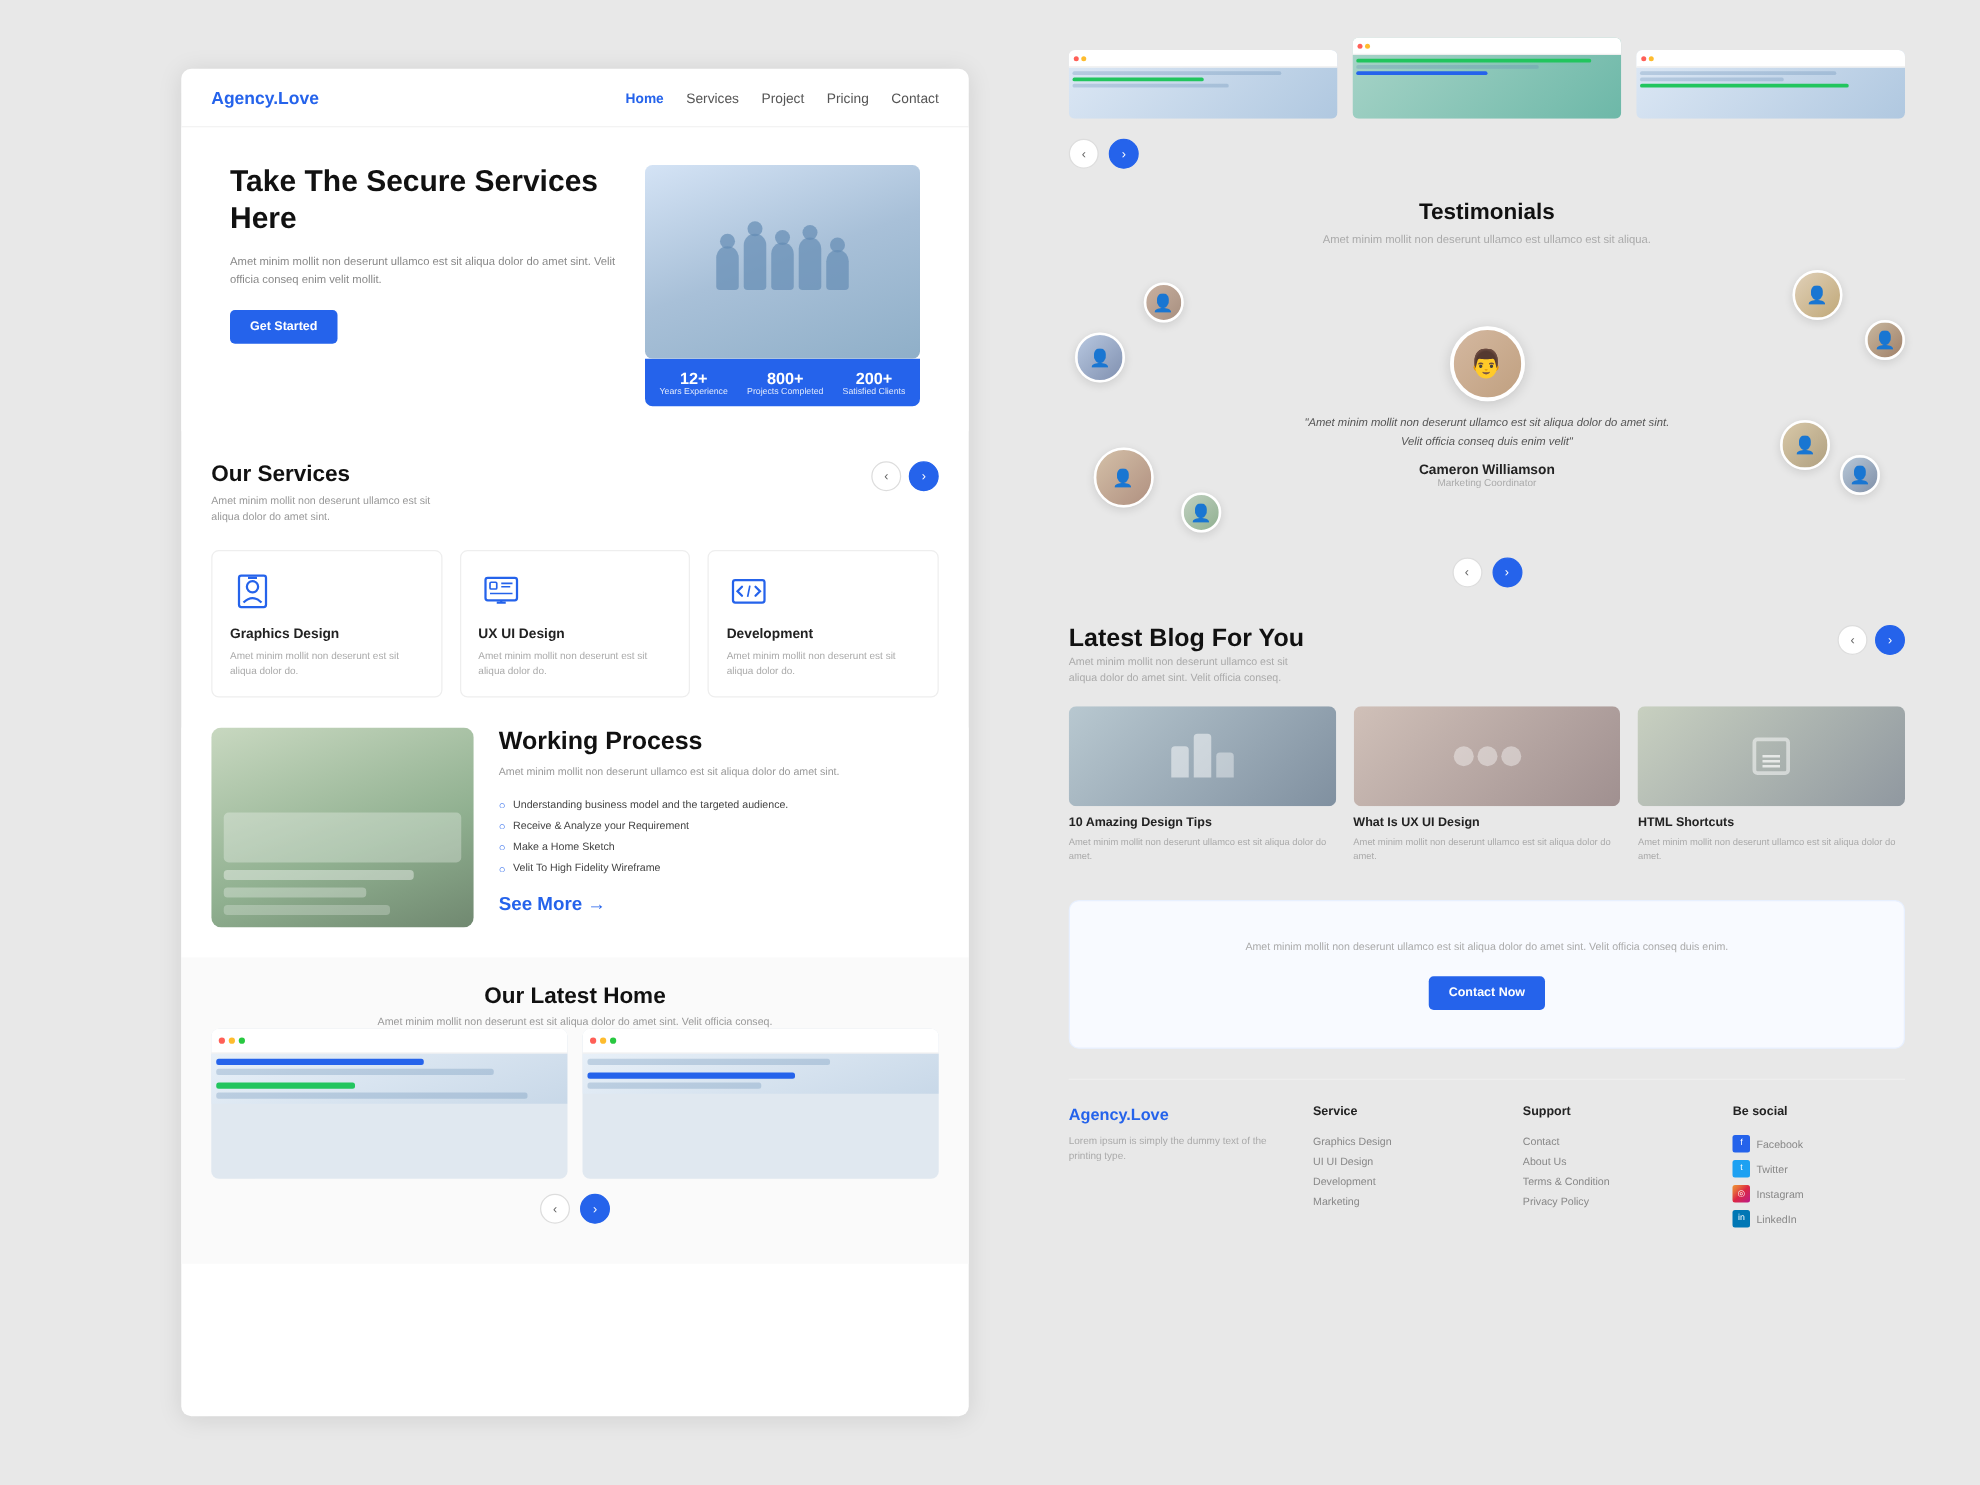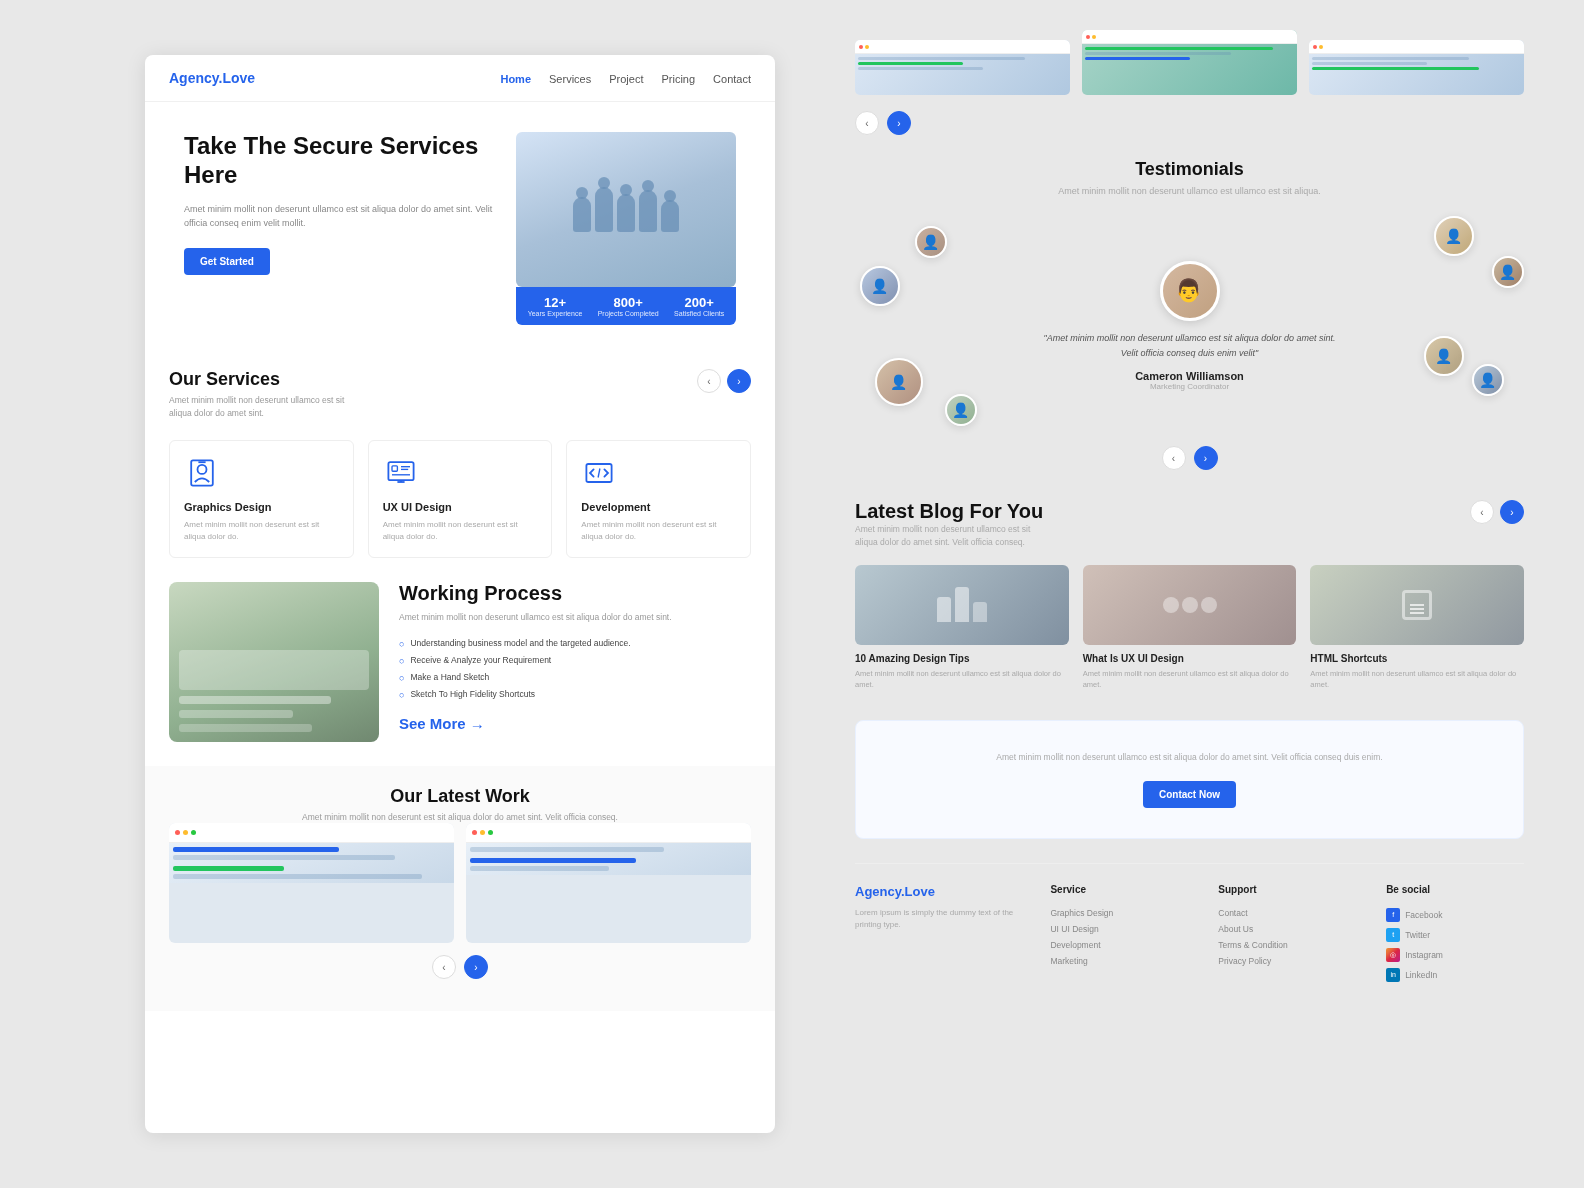--- a/index.html
+++ b/index.html
@@ -745,32 +745,32 @@
       <h2 class="working-title">Working Process</h2>
       <p class="working-desc">Amet minim mollit non deserunt ullamco est sit aliqua dolor do amet sint.</p>
       <ul class="working-list">
         <li>
             <span>Understanding business model and the targeted audience.</span>
           </li>
         <li>
             <span>Receive &amp; Analyze your Requirement</span>
           </li>
         <li>
-            <span>Make a Hand Sketch</span>
+            <span>Make a Home Sketch</span>
           </li>
         <li>
-            <span>Sketch To High Fidelity Shortcuts</span>
+            <span>Velit To High Fidelity Wireframe</span>
           </li>
       </ul>
       <a href="#" class="see-more">See More →</a>
     </div>
   </div>
 
   <div class="latest-work">
-    <h2 class="section-title">Our Latest Work</h2>
+    <h2 class="section-title">Our Latest Home</h2>
     <p class="section-desc">Amet minim mollit non deserunt est sit aliqua dolor do amet sint. Velit officia conseq.</p>
     <div class="work-grid">
       <div class="work-card">
         <div class="work-card-header">
           <div class="dot dot-r"></div>
             <div class="dot dot-y"></div>
             <div class="dot dot-g"></div>
         </div>
         <div class="work-card-body">
           <div class="work-line blue"></div>

